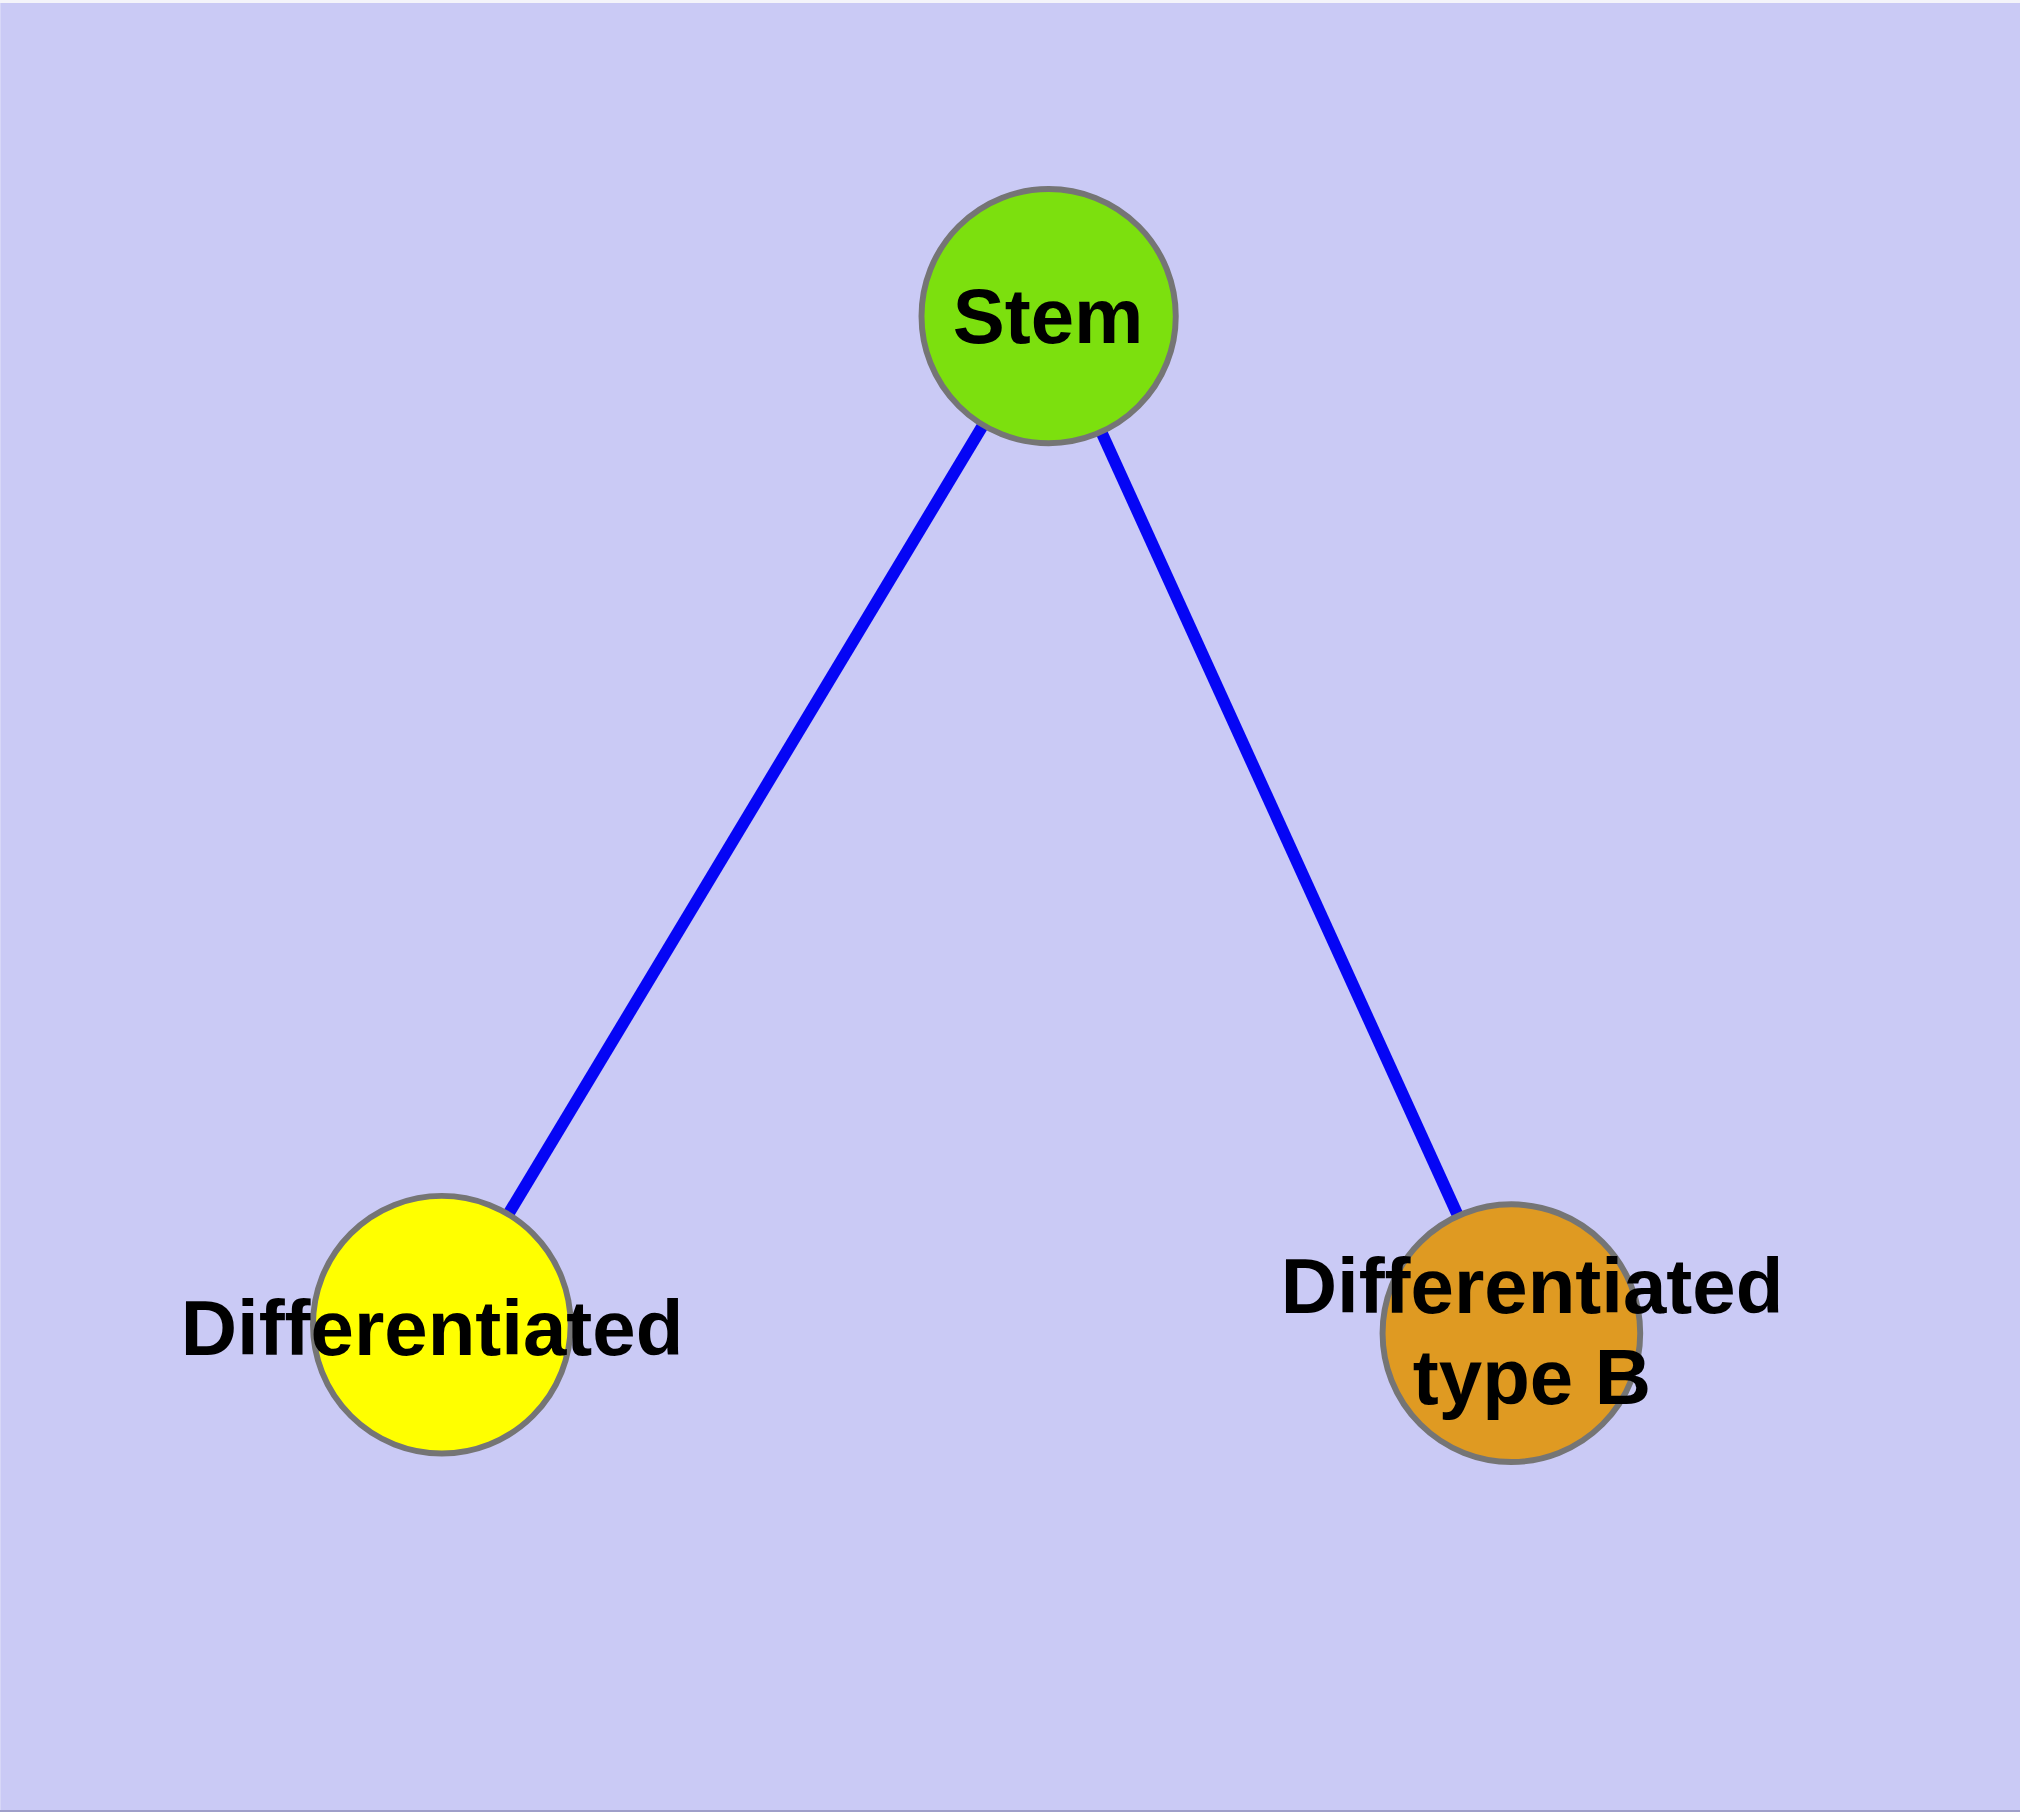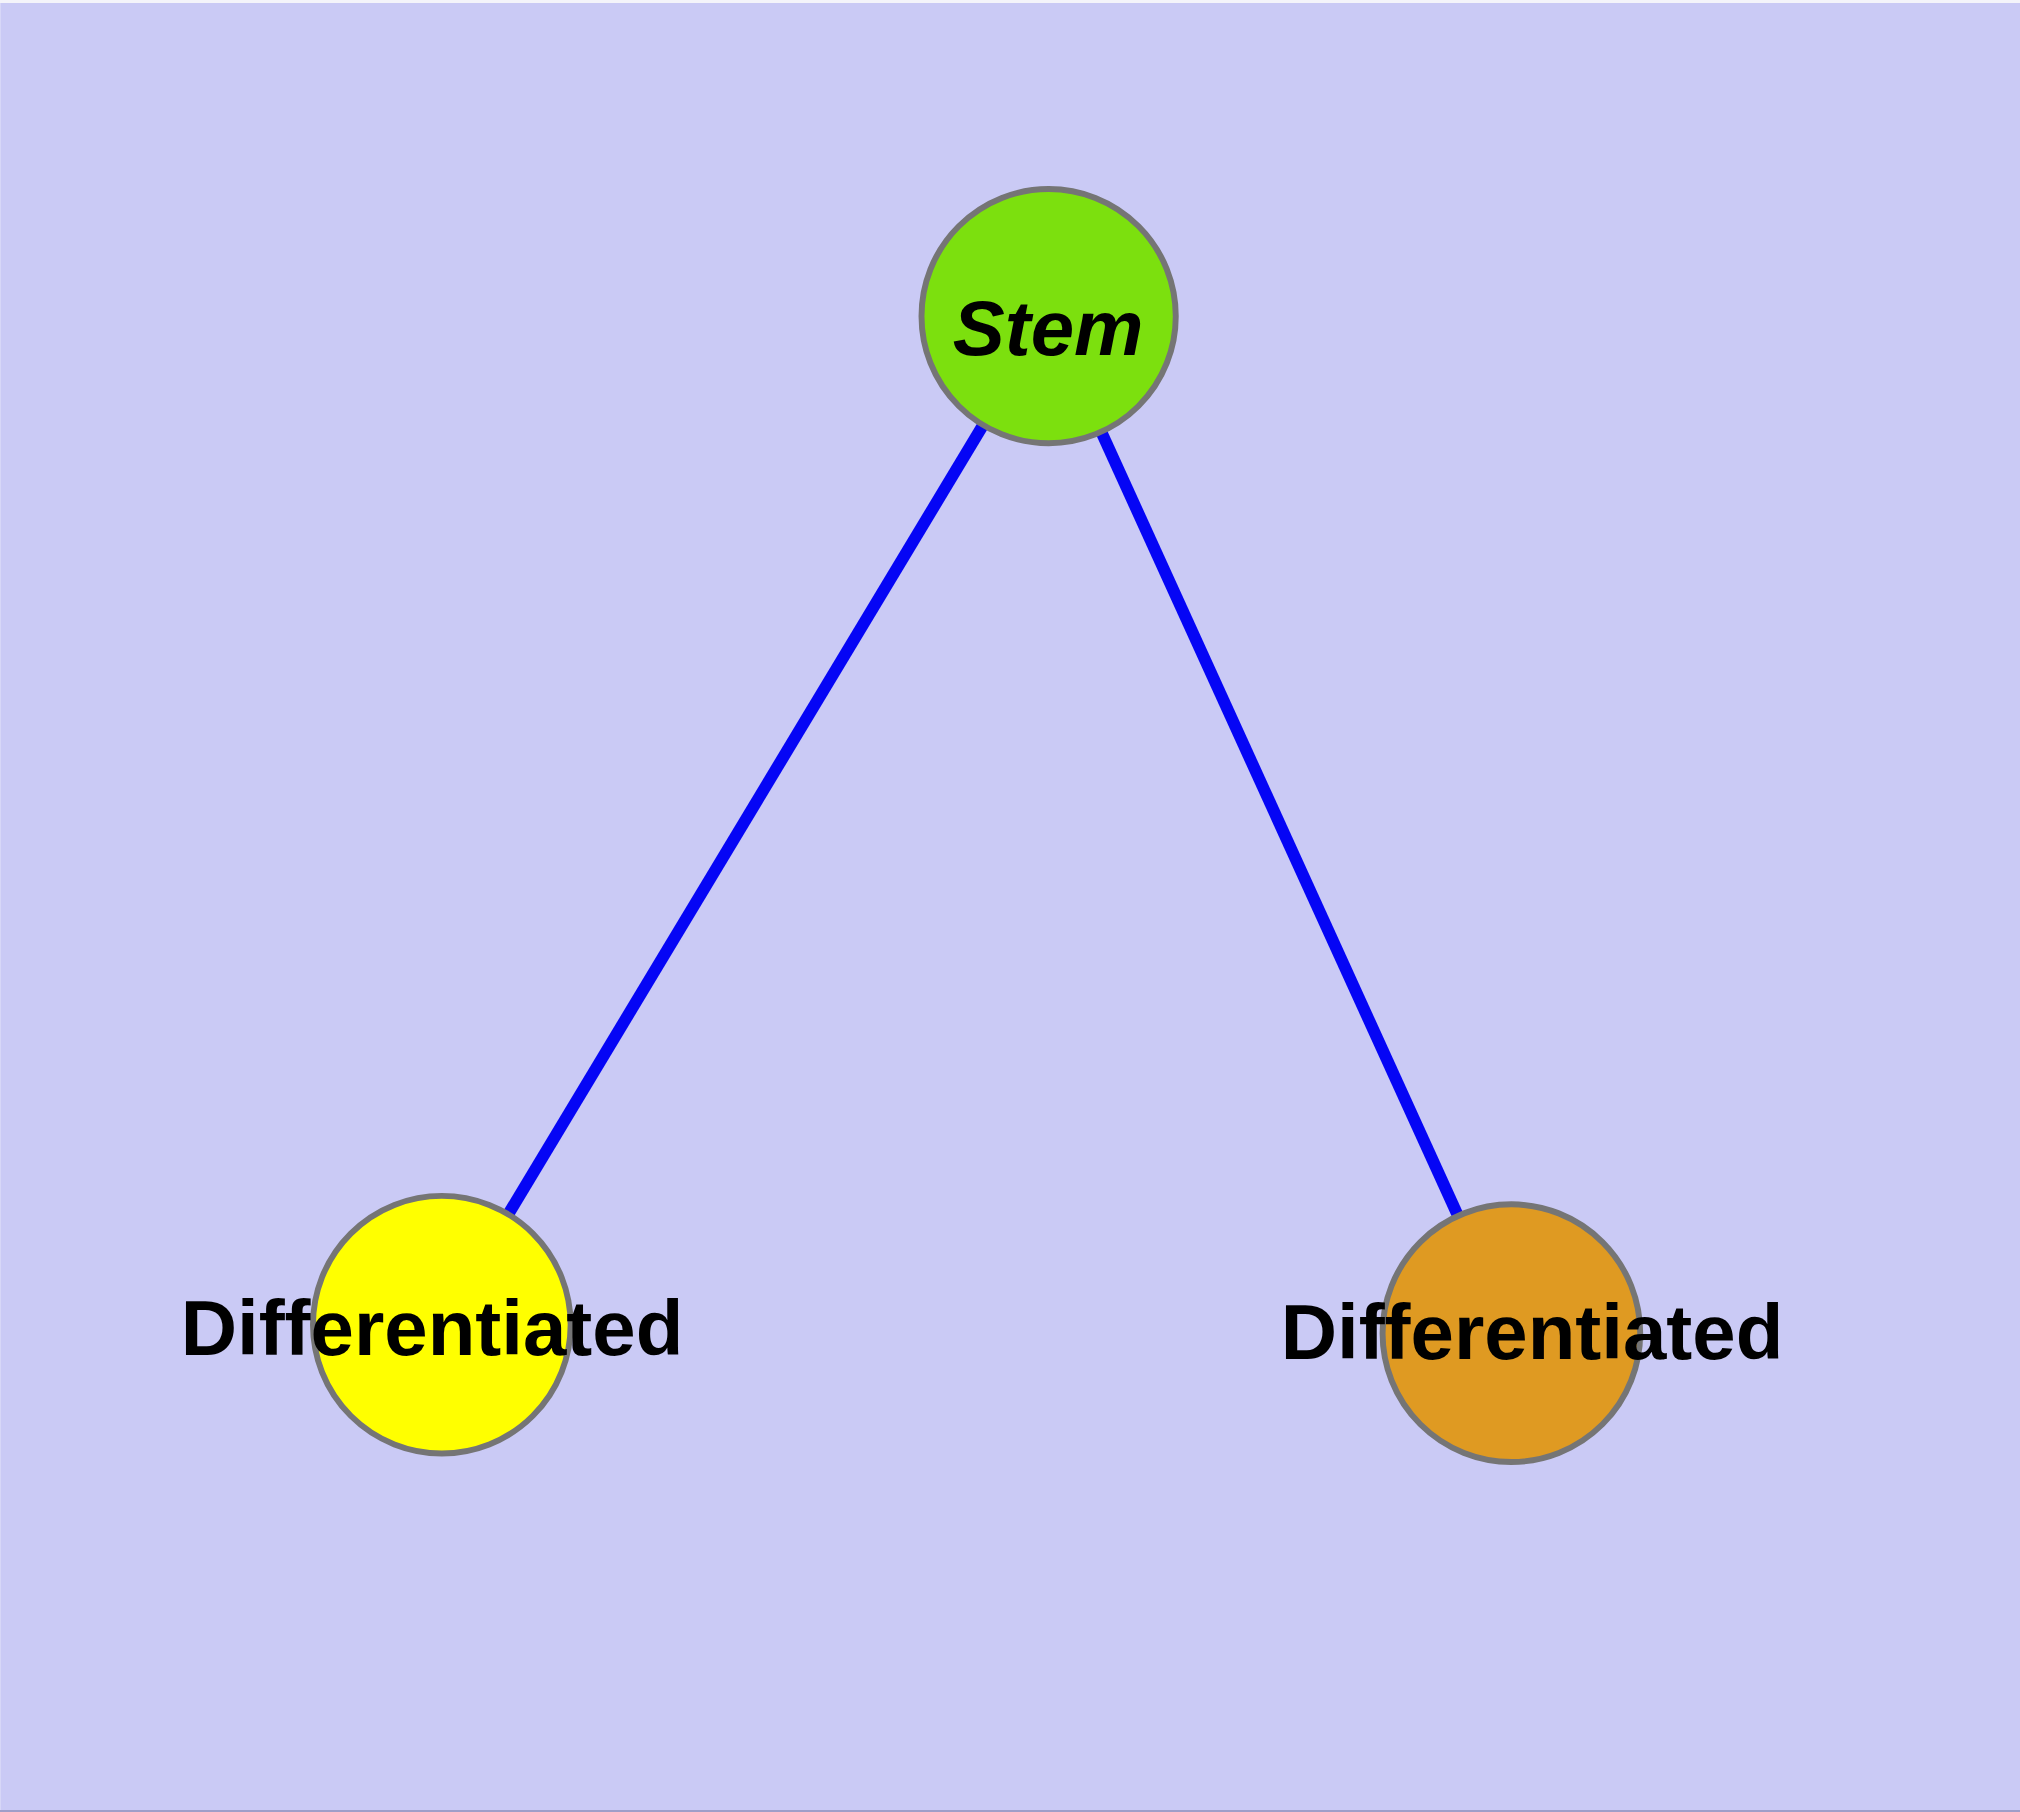--- a/index.html
+++ b/index.html
@@ -67,28 +67,29 @@
       <circle cx="1237" cy="373" r="150" stroke-width="7" stroke="#757575" fill="#7ce00e"></circle>
     </g>
     <g>
       <circle cx="521" cy="1563" r="152" stroke-width="7" stroke="#757575" fill="#ffff00"></circle>
     </g>
     <g>
       <circle cx="1783" cy="1573" r="152" stroke-width="7" stroke="#757575" fill="#df9a22"></circle>
     </g>
   </svg>
 
-  <div class="node-label" style="left:1048px; top:328px;font-style:italic;">
+  <div class="node-label" style="left:1048px; top:316px;">
     <span class="label-line">Stem</span>
   </div>
 
   <div class="node-label" style="left:432px; top:1328px;">
     <span class="label-line">Differentiated</span>
   </div>
 
   <div class="node-label" style="left:1532px; top:1332px;">
     <span class="label-line">Differentiated</span>
+    <span class="label-line">type B</span>
   </div>
 
   <div id="edge-bottom-hairline"></div>
 
 </div>
 
 
 </body></html>

